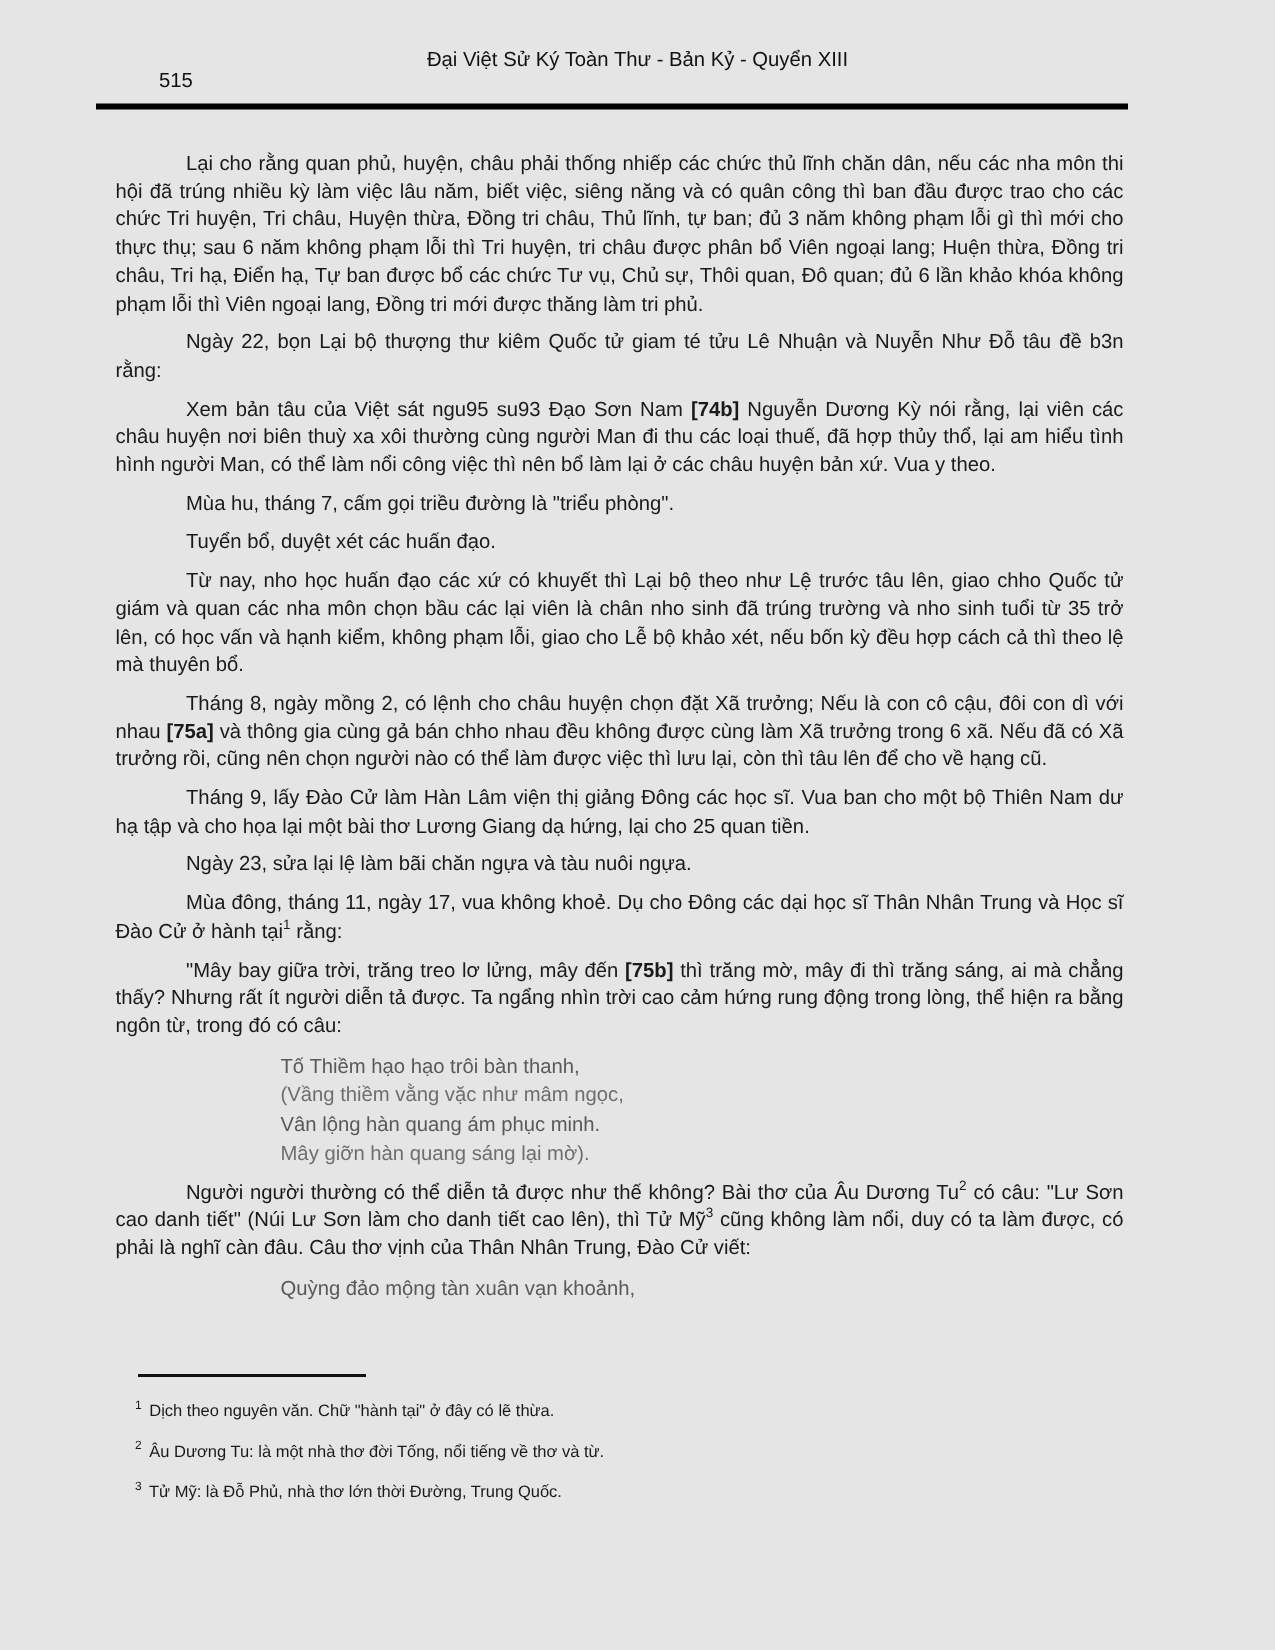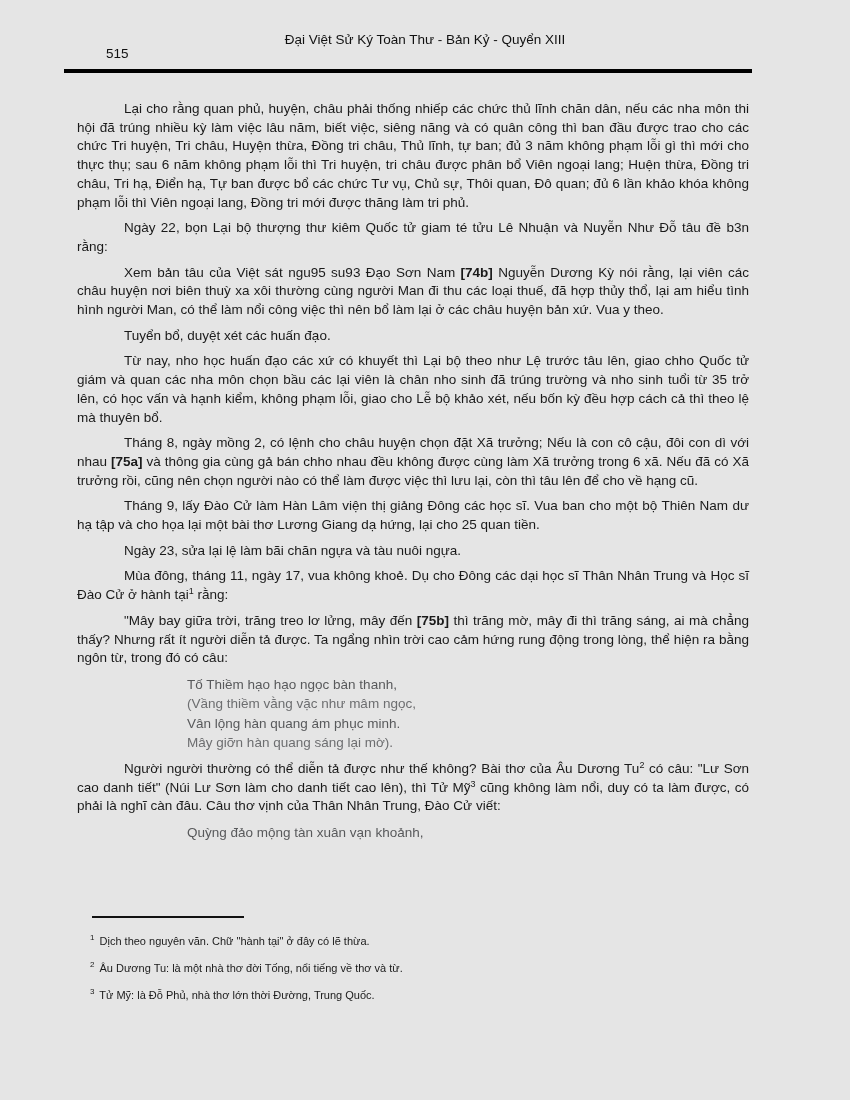--- a/index.html
+++ b/index.html
@@ -91,29 +91,30 @@
 
 <div id="page">
   <div id="page-number">515</div>
   <div id="running-title">Đại Việt Sử Ký Toàn Thư - Bản Kỷ - Quyển XIII</div>
   <div id="header-rule"></div>
 
   <div id="document-body">
       <p class="para"><span>Lại cho rằng quan phủ, huyện, châu phải thống nhiếp các chức thủ lĩnh chăn dân, nếu các nha môn thi hội đã trúng nhiều kỳ làm việc lâu năm, biết việc, siêng năng và có quân công thì ban đầu được trao cho các chức Tri huyện, Tri châu, Huyện thừa, Đồng tri châu, Thủ lĩnh, tự ban; đủ 3 năm không phạm lỗi gì thì mới cho thực thụ; sau 6 năm không phạm lỗi thì Tri huyện, tri châu được phân bổ Viên ngoại lang; Huện thừa, Đồng tri châu, Tri hạ, Điển hạ, Tự ban được bổ các chức Tư vụ, Chủ sự, Thôi quan, Đô quan; đủ 6 lần khảo khóa không phạm lỗi thì Viên ngoại lang, Đồng tri mới được thăng làm tri phủ.</span></p>
       <p class="para"><span>Ngày 22, bọn Lại bộ thượng thư kiêm Quốc tử giam té tửu Lê Nhuận và Nuyễn Như Đỗ tâu đề b3n rằng:</span></p>
       <p class="para"><span>Xem bản tâu của Việt sát ngu95 su93 Đạo Sơn Nam </span><b>[74b]</b><span> Nguyễn Dương Kỳ nói rằng, lại viên các châu huyện nơi biên thuỳ xa xôi thường cùng người Man đi thu các loại thuế, đã hợp thủy thổ, lại am hiểu tình hình người Man, có thể làm nổi công việc thì nên bổ làm lại ở các châu huyện bản xứ. Vua y theo.</span></p>
+      <p class="para"><span>Mùa hu, tháng 7, cấm gọi triều đường là "triểu phòng".</span></p>
       <p class="para"><span>Tuyển bổ, duyệt xét các huấn đạo.</span></p>
       <p class="para"><span>Từ nay, nho học huấn đạo các xứ có khuyết thì Lại bộ theo như Lệ trước tâu lên, giao chho Quốc tử giám và quan các nha môn chọn bầu các lại viên là chân nho sinh đã trúng trường và nho sinh tuổi từ 35 trở lên, có học vấn và hạnh kiểm, không phạm lỗi, giao cho Lễ bộ khảo xét, nếu bốn kỳ đều hợp cách cả thì theo lệ mà thuyên bổ.</span></p>
       <p class="para"><span>Tháng 8, ngày mồng 2, có lệnh cho châu huyện chọn đặt Xã trưởng; Nếu là con cô cậu, đôi con dì với nhau </span><b>[75a]</b><span> và thông gia cùng gả bán chho nhau đều không được cùng làm Xã trưởng trong 6 xã. Nếu đã có Xã trưởng rồi, cũng nên chọn người nào có thể làm được việc thì lưu lại, còn thì tâu lên để cho về hạng cũ.</span></p>
       <p class="para"><span>Tháng 9, lấy Đào Cử làm Hàn Lâm viện thị giảng Đông các học sĩ. Vua ban cho một bộ Thiên Nam dư hạ tập và cho họa lại một bài thơ Lương Giang dạ hứng, lại cho 25 quan tiền.</span></p>
       <p class="para"><span>Ngày 23, sửa lại lệ làm bãi chăn ngựa và tàu nuôi ngựa.</span></p>
       <p class="para"><span>Mùa đông, tháng 11, ngày 17, vua không khoẻ. Dụ cho Đông các dại học sĩ Thân Nhân Trung và Học sĩ Đào Cử ở hành tại</span><sup class="fn-ref">1</sup><span> rằng:</span></p>
       <p class="para"><span>"Mây bay giữa trời, trăng treo lơ lửng, mây đến </span><b>[75b]</b><span> thì trăng mờ, mây đi thì trăng sáng, ai mà chẳng thấy?  Nhưng rất ít người diễn tả được. Ta ngẩng nhìn trời cao cảm hứng rung động trong lòng, thể hiện ra bằng ngôn từ, trong đó có câu:</span></p>
       <div class="poem">
-        <div class="poem-line shade-dark">Tố Thiềm hạo hạo ngọc bàn thanh,</div>
+        <div class="poem-line shade-dark">Tố Thiềm hạo hạo trôi bàn thanh,</div>
         <div class="poem-line shade-light">(Vầng thiềm vằng vặc như mâm ngọc,</div>
         <div class="poem-line shade-dark">Vân lộng hàn quang ám phục minh.</div>
         <div class="poem-line shade-light">Mây giỡn hàn quang sáng lại mờ).</div>
       </div>
       <p class="para"><span>Người người thường có thể diễn tả được như thế không? Bài thơ của Âu Dương Tu</span><sup class="fn-ref">2</sup><span> có câu: "Lư Sơn cao danh tiết" (Núi Lư Sơn làm cho danh tiết cao lên), thì Tử Mỹ</span><sup class="fn-ref">3</sup><span> cũng không làm nổi, duy có ta làm được, có phải là nghĩ càn đâu. Câu thơ vịnh của Thân Nhân Trung, Đào Cử viết:</span></p>
       <div class="poem">
         <div class="poem-line shade-dark">Quỳng đảo mộng tàn xuân vạn khoảnh,</div>
       </div>
     </div>
 

